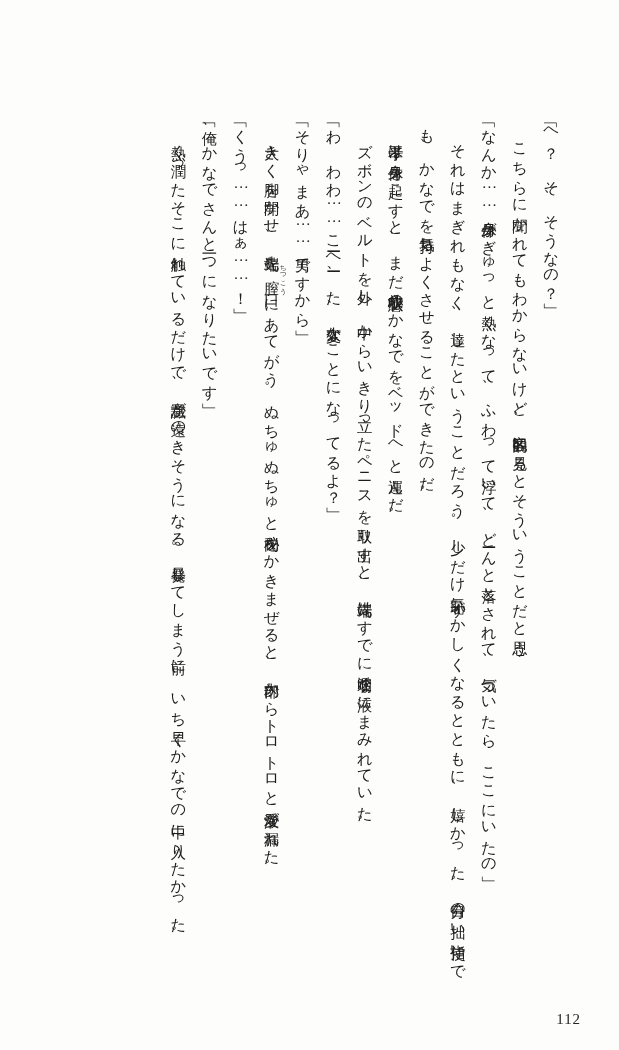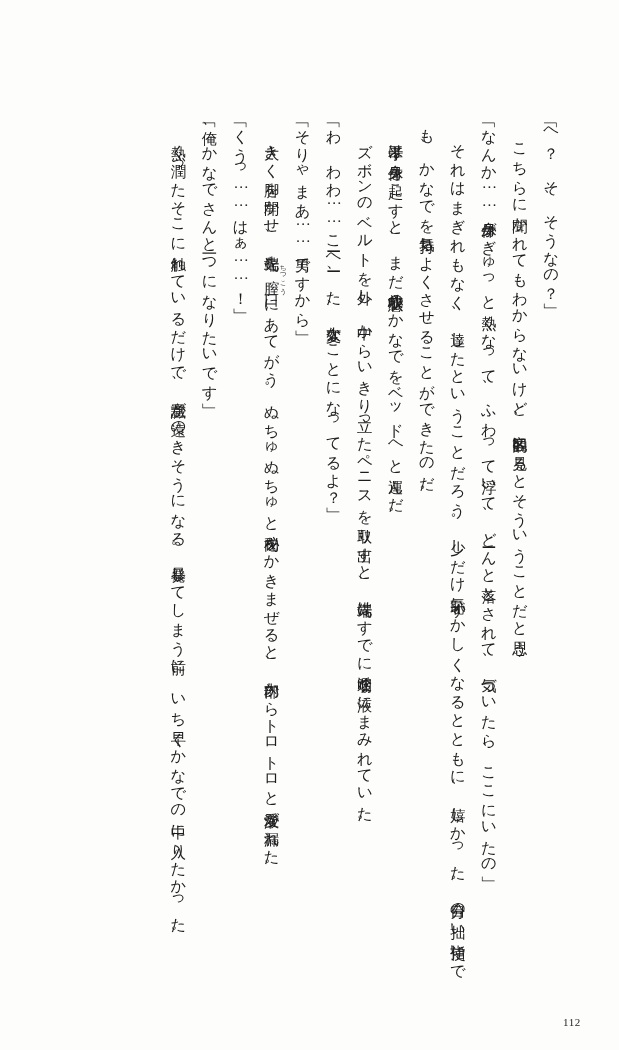--- a/index.html
+++ b/index.html
@@ -50,21 +50,21 @@
   rt {
     font-size: 0.44em;
     letter-spacing: 0;
     font-weight: normal;
     color: #333;
   }
   #page-number {
     position: absolute;
     right: 38px;
     bottom: 22px;
-    font-size: 11px;
+    font-size: 15px;
     letter-spacing: 0.06em;
     color: #262626;
     font-family: "Liberation Serif", "DejaVu Serif", serif;
   }
 </style>
 </head>
 <body>
 
 <div id="page">
 

